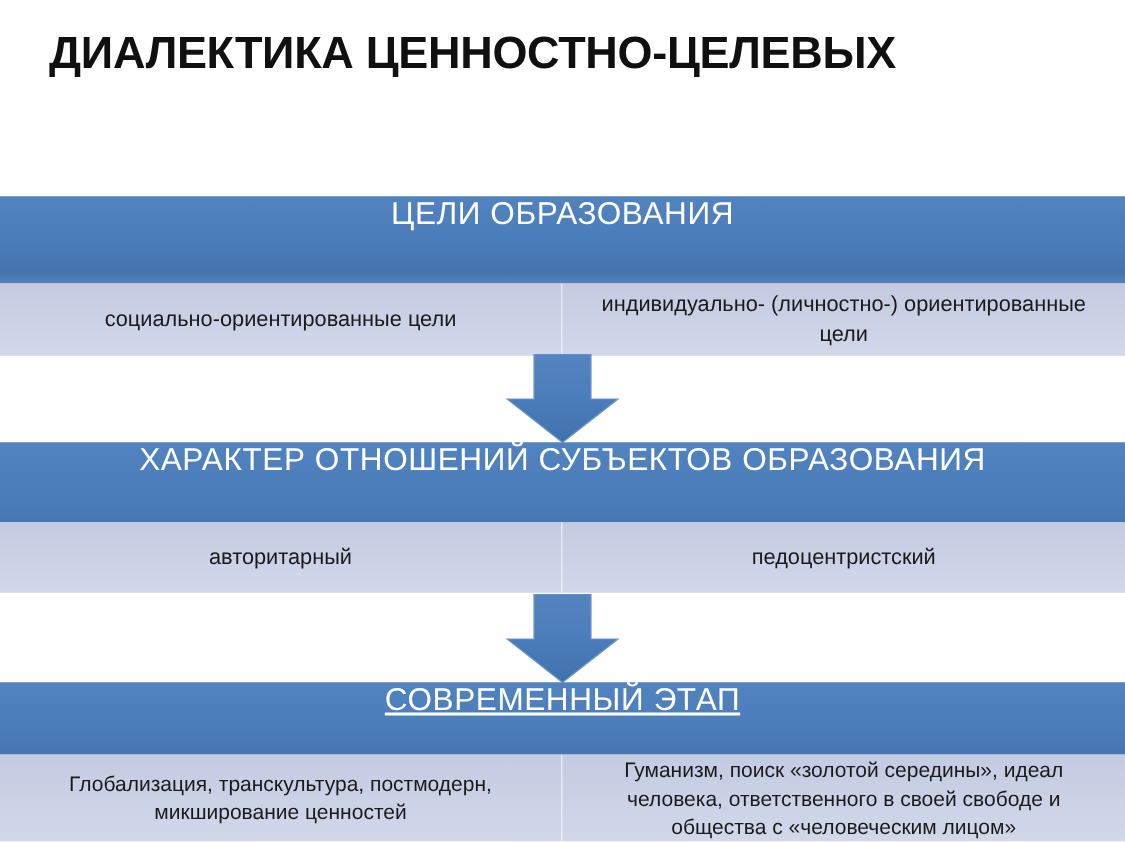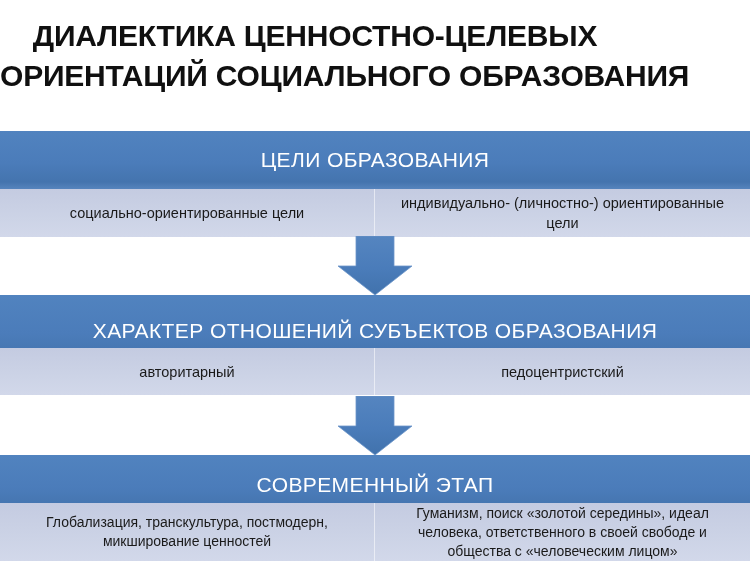--- a/index.html
+++ b/index.html
@@ -53,21 +53,21 @@
 
   .band-header {
     background: #4b7cba;
     background-image: linear-gradient(to bottom,
         #5183bf 0%,
         #4b7cba 55%,
         #4474ae 88%,
         #5684bd 100%);
     color: #ffffff;
     display: flex;
-    align-items: center;
+    align-items: flex-start;
     justify-content: center;
     font-size: 21px;
     font-weight: normal;
     letter-spacing: 0.4px;
     text-align: center;
     white-space: nowrap;
   }
 
   .band-body {
     background: #c9d0e4;
@@ -104,35 +104,34 @@
   }
   .arrow svg { display: block; }
 
   
   #band1-header { top: 131px; height: 58px; }
   #band1-body   { top: 189px; height: 48px; }
   #arrow1       { top: 236px; height: 60px; }
   #band2-header { top: 295px; height: 71px; }
   #band2-body   { top: 348px; height: 47px; }
   #arrow2       { top: 396px; height: 60px; }
-  #band3-header { top: 455px; height: 60px; }
+  #band3-header { top: 455px; height: 60px; text-decoration: underline; }
   #band3-body   { top: 503px; height: 58px; }
 
   #band3-header { font-size: 21px; }
   #band2-header { font-size: 21px; }
   #band1-header { font-size: 21px; }
 </style>
 </head>
 <body>
 
 <div id="slide">
 
   <div class="title-block">
     <span class="title-line l1">ДИАЛЕКТИКА ЦЕННОСТНО-ЦЕЛЕВЫХ</span>
-    <span class="title-line l2">ОРИЕНТАЦИЙ СОЦИАЛЬНОГО ОБРАЗОВАНИЯ</span>
   </div>
 
   <div id="band1-header" class="band band-header">
     <span>ЦЕЛИ ОБРАЗОВАНИЯ</span>
   </div>
 
   <div id="band1-body" class="band band-body">
     <div class="cell left">
       <span>социально-ориентированные цели</span>
     </div>

